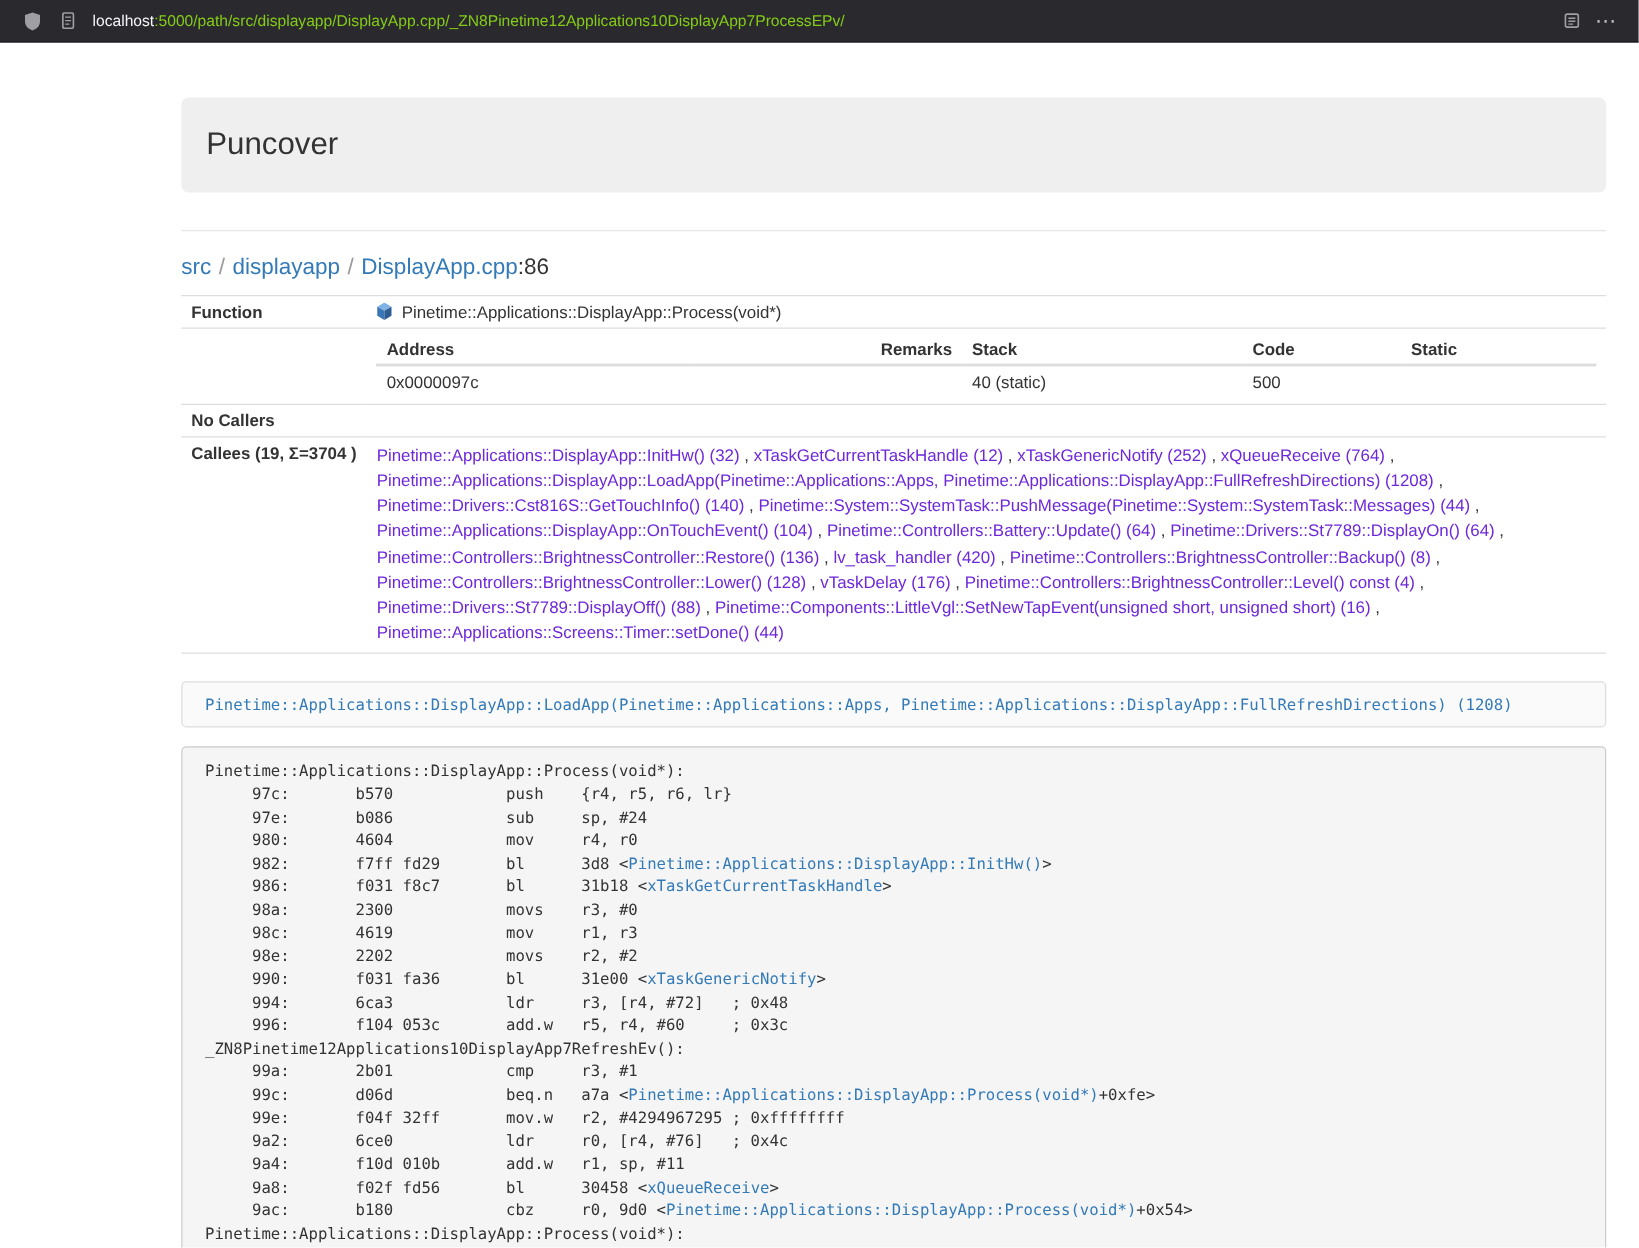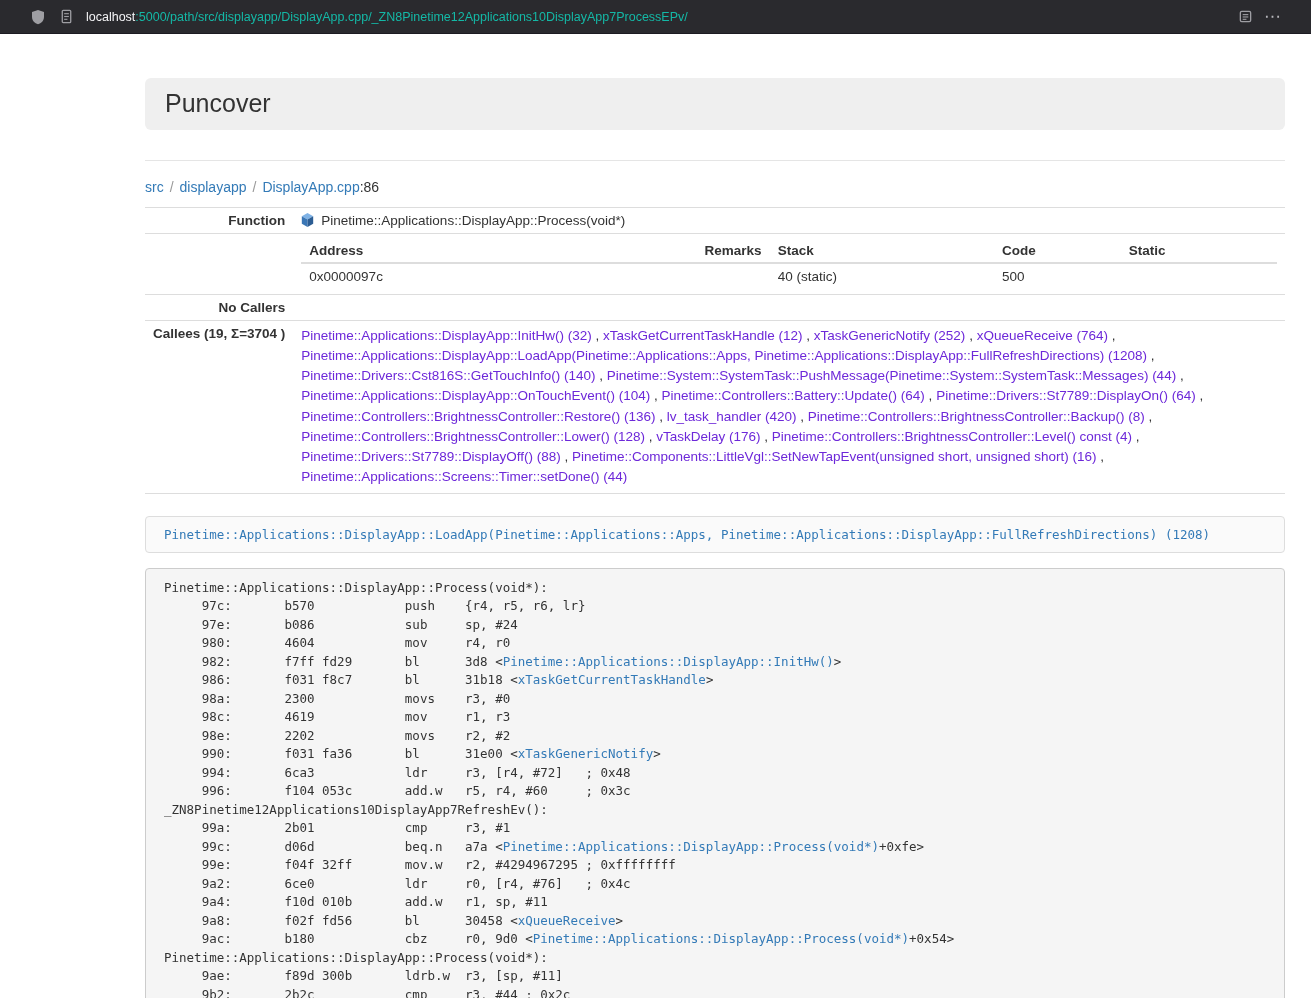--- a/index.html
+++ b/index.html
@@ -10,71 +10,71 @@
     font-family: "Liberation Sans", sans-serif;
   }
 
   
   .browser-bar {
     height: 34px;
     background: #2a2a2e;
     border-bottom: 1px solid #1c1b22;
     display: flex;
     align-items: center;
-    padding: 0 24px;
+    padding: 0 12px;
   }
   .tb-btn {
     width: 28px; height: 26px;
     display: flex; align-items: center; justify-content: center;
     border-radius: 4px;
     flex: 0 0 auto;
     cursor: default;
   }
   .address {
     flex: 1 1 auto;
     display: flex;
     align-items: baseline;
     font-size: 12.5px;
     margin-left: 6px;
     white-space: nowrap;
     overflow: hidden;
   }
   .address .host { color: #f5f5f7; }
-  .address .path { color: #14b8a6; }
+  .address .path { color: #84cc16; }
   .dots {
     color: #b6b6bb;
     font-size: 17px;
     letter-spacing: 1px;
     line-height: 1;
   }
 
   
   .container {
     width: 1140px;
     margin-left: 145px;
     padding-top: 44px;
   }
   .jumbotron {
     background: #efefef;
     border-radius: 6px;
-    padding: 12px 20px;
+    padding: 24px 20px;
   }
   .jumbotron h1 {
     font-size: 25px;
     font-weight: 500;
     color: #333;
     line-height: 1.1;
   }
   hr.rule {
     border: 0;
     border-top: 1px solid #e5e5e5;
     margin: 30px 0 18px 0;
   }
   .breadcrumb {
-    font-size: 14px;
+    font-size: 18px;
     margin-bottom: 12px;
     color: #333;
   }
   .breadcrumb a { color: #337ab7; text-decoration: none; }
   .breadcrumb .sep { color: #999; padding: 0 6px; }
 
   
   table.symbol {
     width: 100%;
     border-collapse: collapse;
@@ -85,21 +85,20 @@
   table.symbol > tbody > tr > td {
     border-top: 1px solid #ddd;
     padding: 5px 8px;
     text-align: left;
     vertical-align: top;
   }
   table.symbol > tbody > tr > th {
     font-weight: bold;
     width: 145px;
     white-space: nowrap;
-    text-align: right;
   }
   .func-cell { display: flex; align-items: center; gap: 7px; }
   .cube { display: inline-flex; flex: 0 0 auto; }
 
   table.inner { width: 100%; border-collapse: collapse; }
   table.inner th {
     font-weight: bold;
     text-align: left;
     padding: 4px 8px;
     border-bottom: 2px solid #ddd;

